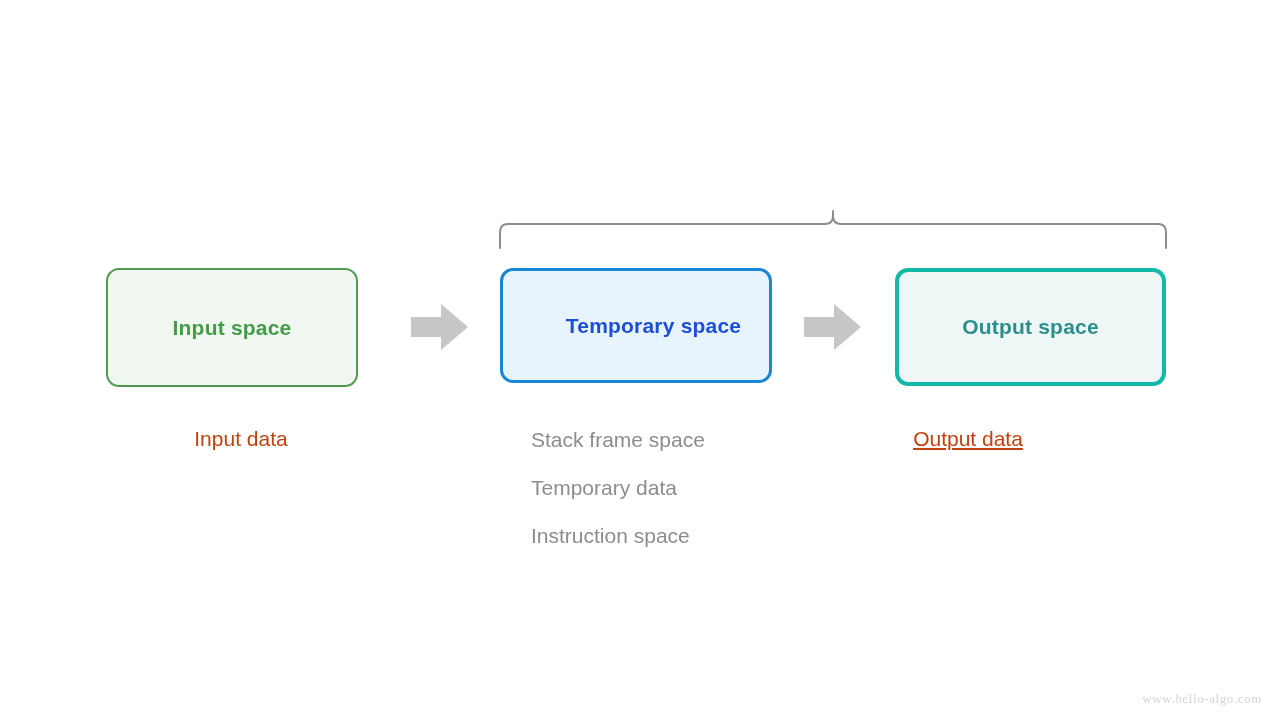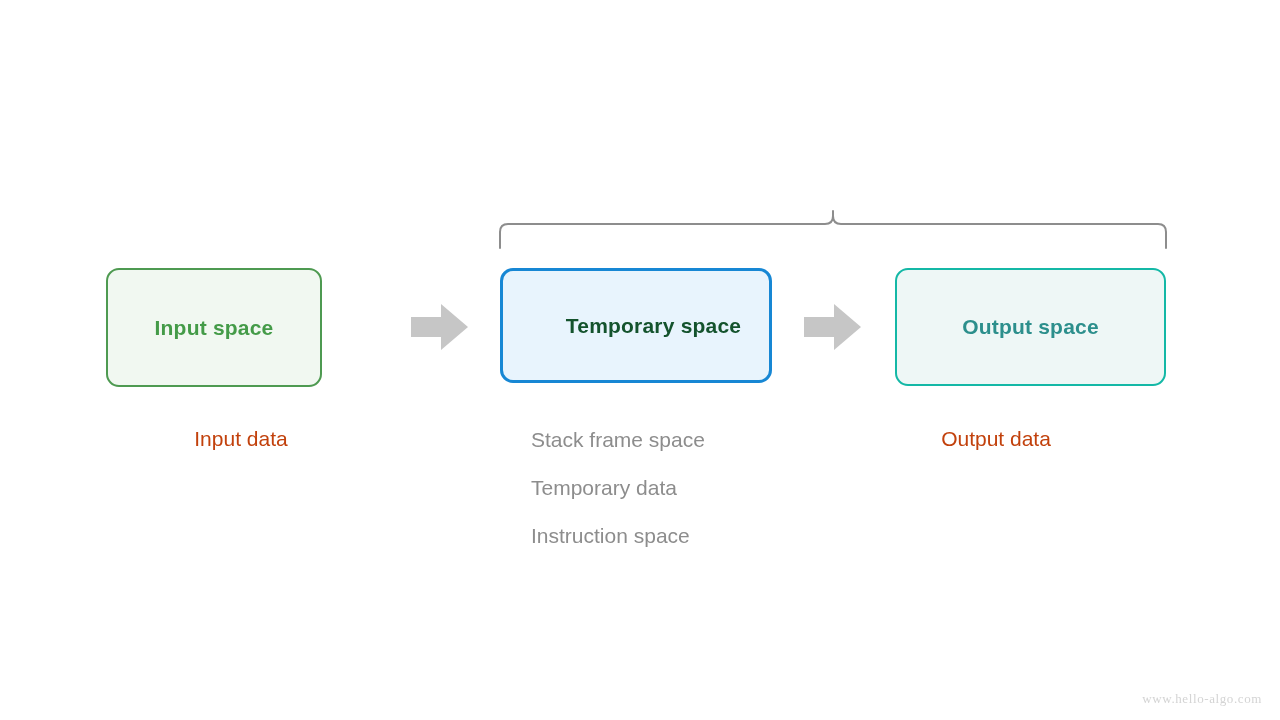--- a/index.html
+++ b/index.html
@@ -49,47 +49,47 @@
     align-items: center;
     justify-content: center;
     border-radius: 13px;
     font-weight: bold;
     letter-spacing: 0.2px;
   }
 
   .box-input {
     left: 106px;
     top: 268px;
-    width: 216px;
+    width: 252px;
     height: 119px;
     background: #f1f8f1;
     border: 2px solid #4e9a51;
     color: #449b48;
     font-size: 21px;
   }
 
   .box-temp {
     left: 500px;
     top: 268px;
     width: 272px;
     height: 115px;
     background: #e8f4fd;
     border: 3px solid #1787d4;
-    color: #14532d;
+    color: #1d4ed8;
     font-size: 21px;
     padding-left: 35px;
   }
 
   .box-output {
     left: 895px;
     top: 268px;
     width: 271px;
     height: 118px;
     background: #eef7f6;
-    border: 2px solid #14b8a6;
+    border: 4px solid #14b8a6;
     color: #2c8f8c;
     font-size: 21px;
   }
 
   
   .arrow {
     position: absolute;
     width: 58px;
     height: 50px;
     top: 302px;
@@ -103,23 +103,24 @@
     font-size: 21px;
     color: #c2410c;
     white-space: nowrap;
   }
   .cap-input {
     left: 241px;
     top: 427px;
     transform: translateX(-50%);
   }
   .cap-output {
-    left: 996px;
+    left: 968px;
     top: 427px;
     transform: translateX(-50%);
+    text-decoration: underline;
   }
   .cap-temp-col {
     position: absolute;
     left: 531px;
     top: 427px;
   }
   .cap-temp-col .caption-line {
     font-size: 21px;
     color: #8d8d8d;
     white-space: nowrap;

